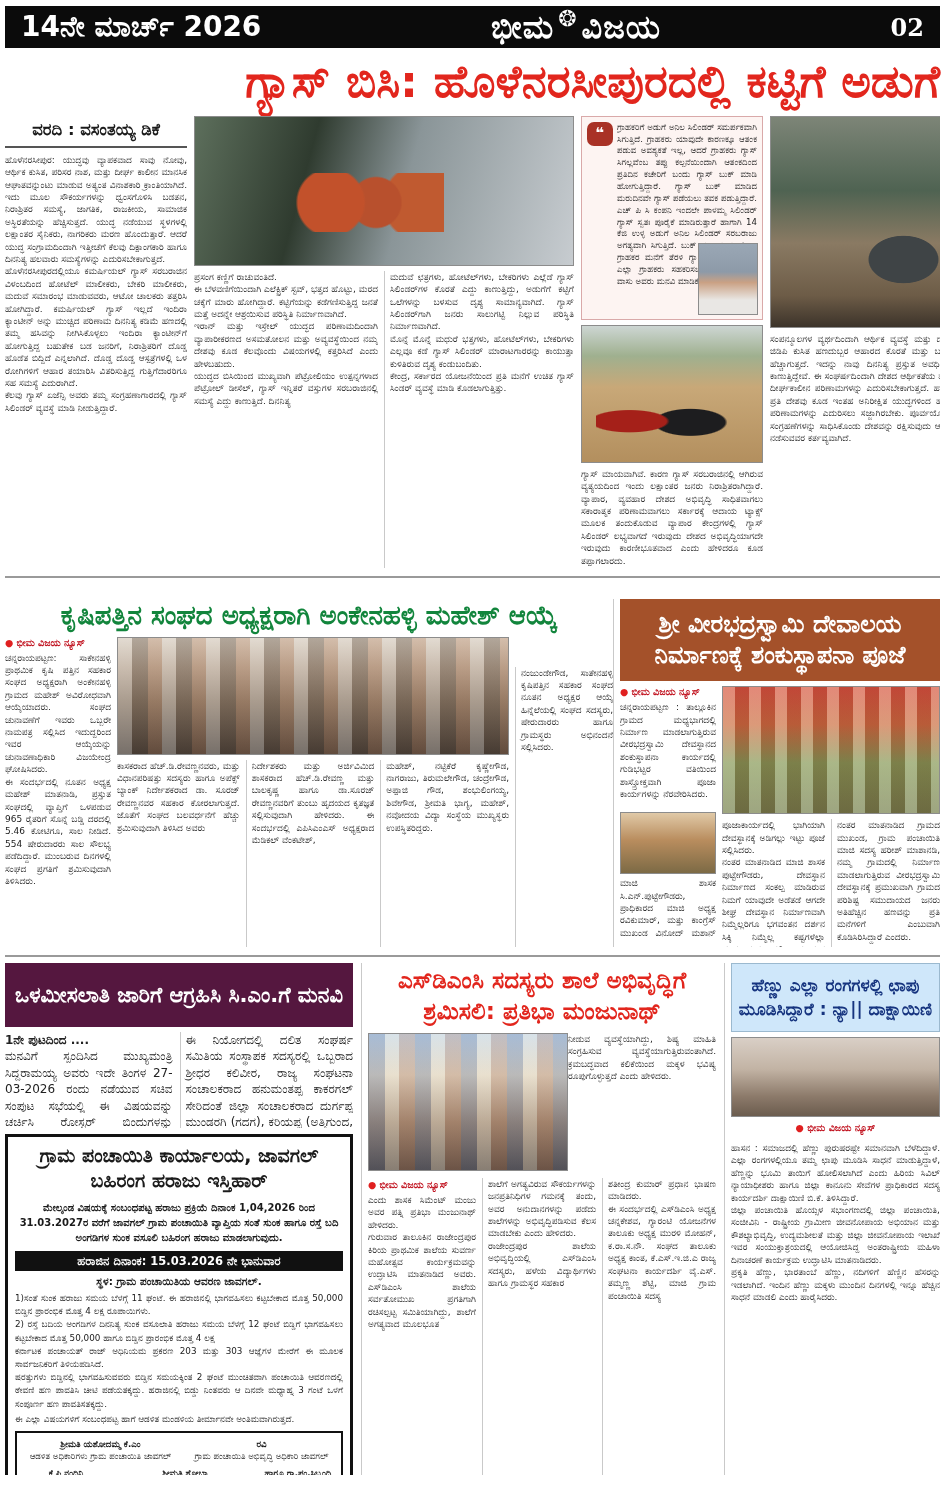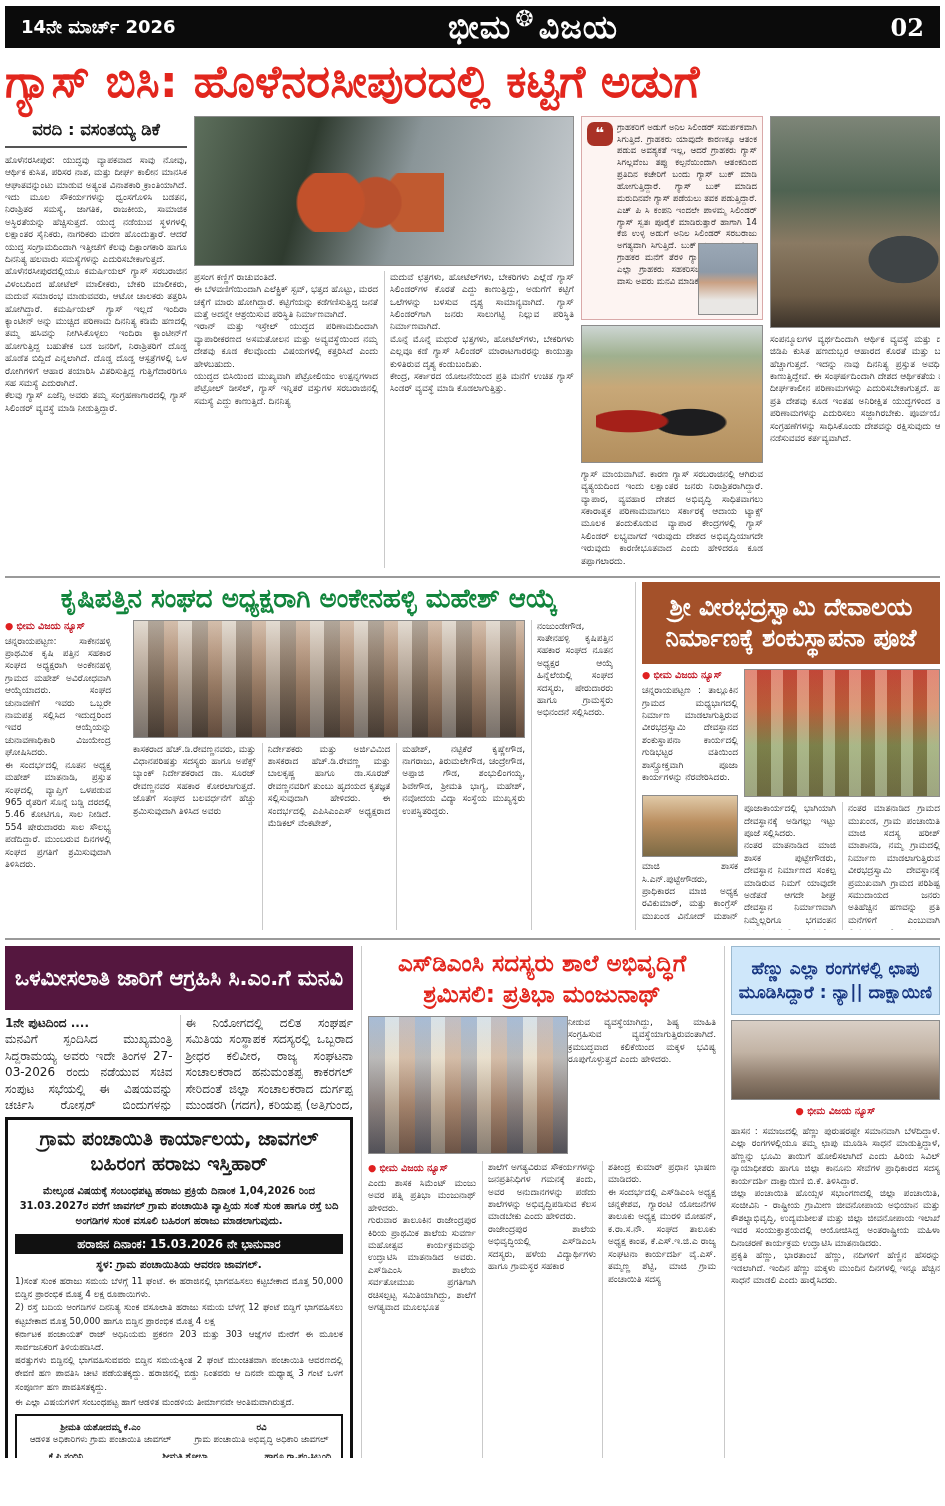--- a/index.html
+++ b/index.html
@@ -1,27 +1,27 @@
 <!DOCTYPE html>
 <html><head>
 <meta charset="utf-8">
 <style>
   html,body{margin:0;padding:0;}
   body{width:945px;height:1506px;background:#fff;font-family:"DejaVu Sans","Liberation Sans",sans-serif;color:#1b1b1b;overflow:hidden;}
   .page{padding:6px 5px 0 5px;}
 
   
   .topbar{background:#0b0b0b;color:#fff;height:42px;display:flex;align-items:center;justify-content:space-between;padding:0 16px;}
-  .topbar .date{font-size:18px;font-weight:bold;text-align:center;}
+  .topbar .date{font-size:28px;font-weight:bold;text-align:center;}
   .masthead{font-size:32px;font-weight:bold;letter-spacing:1px;display:flex;align-items:flex-start;gap:4px;}
   .masthead .emblem{font-size:22px;line-height:1;}
   .pageno{font-size:24px;font-weight:bold;font-family:"DejaVu Serif","Liberation Serif",serif;}
 
   
-  .main-headline{color:#e2261d;font-size:45px;font-weight:bold;text-align:left;margin:8px 0 8px 0;line-height:1.15;}
+  .main-headline{color:#e2261d;font-size:45px;font-weight:bold;text-align:right;margin:8px 0 8px 0;line-height:1.15;}
   .subhead-banner{background:#1f3e9b;color:#fff;font-size:28px;font-weight:bold;text-align:center;padding:9px 4px;border-bottom:4px solid #f3b7bd;}
 
   
   .coltext{font-size:9px;line-height:1.38;text-align:justify;color:#222;overflow:hidden;}
   .flow{white-space:pre-line;}
   .news-byline{color:#c1121f;font-weight:bold;font-size:9.5px;margin-bottom:3px;}
   .news-byline::before{content:"● ";color:#e02020;}
   .photo{border:1px solid #8c8c8c;box-sizing:border-box;flex:none;}
   .vsep{border-left:1px solid #c9c9c9;padding-left:5px;}
 
@@ -51,29 +51,29 @@
   .ph-group{background:linear-gradient(180deg,#d9cfc2 0%,#b9a795 25%,#8c7a68 55%,#4a4038 100%);position:relative;}
   .ph-group::after{content:"";position:absolute;inset:0;background:repeating-linear-gradient(90deg,rgba(255,255,255,.25) 0 14px,rgba(60,45,35,.25) 14px 30px,rgba(190,120,80,.2) 30px 44px);}
   .ph-ritual{background:linear-gradient(180deg,#d44f3e 0%,#c8693f 30%,#7d9655 60%,#6a7b4a 100%);position:relative;}
   .ph-ritual::after{content:"";position:absolute;inset:0;background:repeating-linear-gradient(90deg,rgba(255,245,230,.35) 0 12px,rgba(120,40,30,.2) 12px 26px);}
   .ph-pooja{background:linear-gradient(180deg,#e0c9a7 0%,#b98d5e 45%,#7c6a45 100%);}
   .ph-school{background:linear-gradient(180deg,#cfe0ee 0%,#e8ddc8 30%,#a68f77 65%,#5d5146 100%);position:relative;}
   .ph-school::after{content:"";position:absolute;inset:0;background:repeating-linear-gradient(90deg,rgba(50,80,140,.25) 0 16px,rgba(235,230,220,.3) 16px 30px,rgba(150,90,70,.25) 30px 46px);}
   .ph-meeting{background:linear-gradient(180deg,#d9cfc6 0%,#c2b3a4 40%,#8c7a6a 75%,#6b5c4e 100%);}
 
   
-  .row2{display:flex;gap:22px;margin-top:8px;height:348px;border-top:2px solid #9a9a9a;padding-top:4px;overflow:hidden;}
+  .row2{display:flex;gap:0;margin-top:8px;height:348px;border-top:2px solid #9a9a9a;padding-top:21px;overflow:hidden;}
   .art-mahesh{width:608px;flex:none;display:flex;flex-direction:column;}
   .green-head{color:#12853c;font-size:26px;font-weight:bold;text-align:center;margin:2px 0 6px 0;line-height:1.15;}
   .mahesh-cols{display:flex;gap:6px;flex:1;overflow:hidden;}
   .mahesh-left{width:106px;flex:none;}
-  .mahesh-mid{width:392px;flex:none;display:flex;flex-direction:column;gap:5px;margin-left:16px;}
+  .mahesh-mid{width:392px;flex:none;display:flex;flex-direction:column;gap:5px;}
   .threecol{display:flex;gap:6px;flex:1;overflow:hidden;}
   .threecol .coltext{flex:1;}
-  .mahesh-right{flex:1;}
+  .mahesh-right{flex:1;margin-top:30px;}
 
   .art-veera{flex:1;display:flex;flex-direction:column;border-left:1px solid #c9c9c9;padding-left:6px;}
   .brown-banner{background:#a4512a;color:#fff;font-size:24px;font-weight:bold;text-align:center;padding:10px 2px;line-height:1.3;}
   .veera-cols{display:flex;gap:6px;margin-top:5px;flex:1;overflow:hidden;}
   .veera-left{width:96px;flex:none;}
   .veera-right{flex:1;display:flex;flex-direction:column;gap:5px;}
 
   
   .row3{display:flex;gap:8px;margin-top:8px;height:512px;border-top:2px solid #9a9a9a;padding-top:6px;overflow:hidden;}
   .col-misalati{width:348px;flex:none;}

